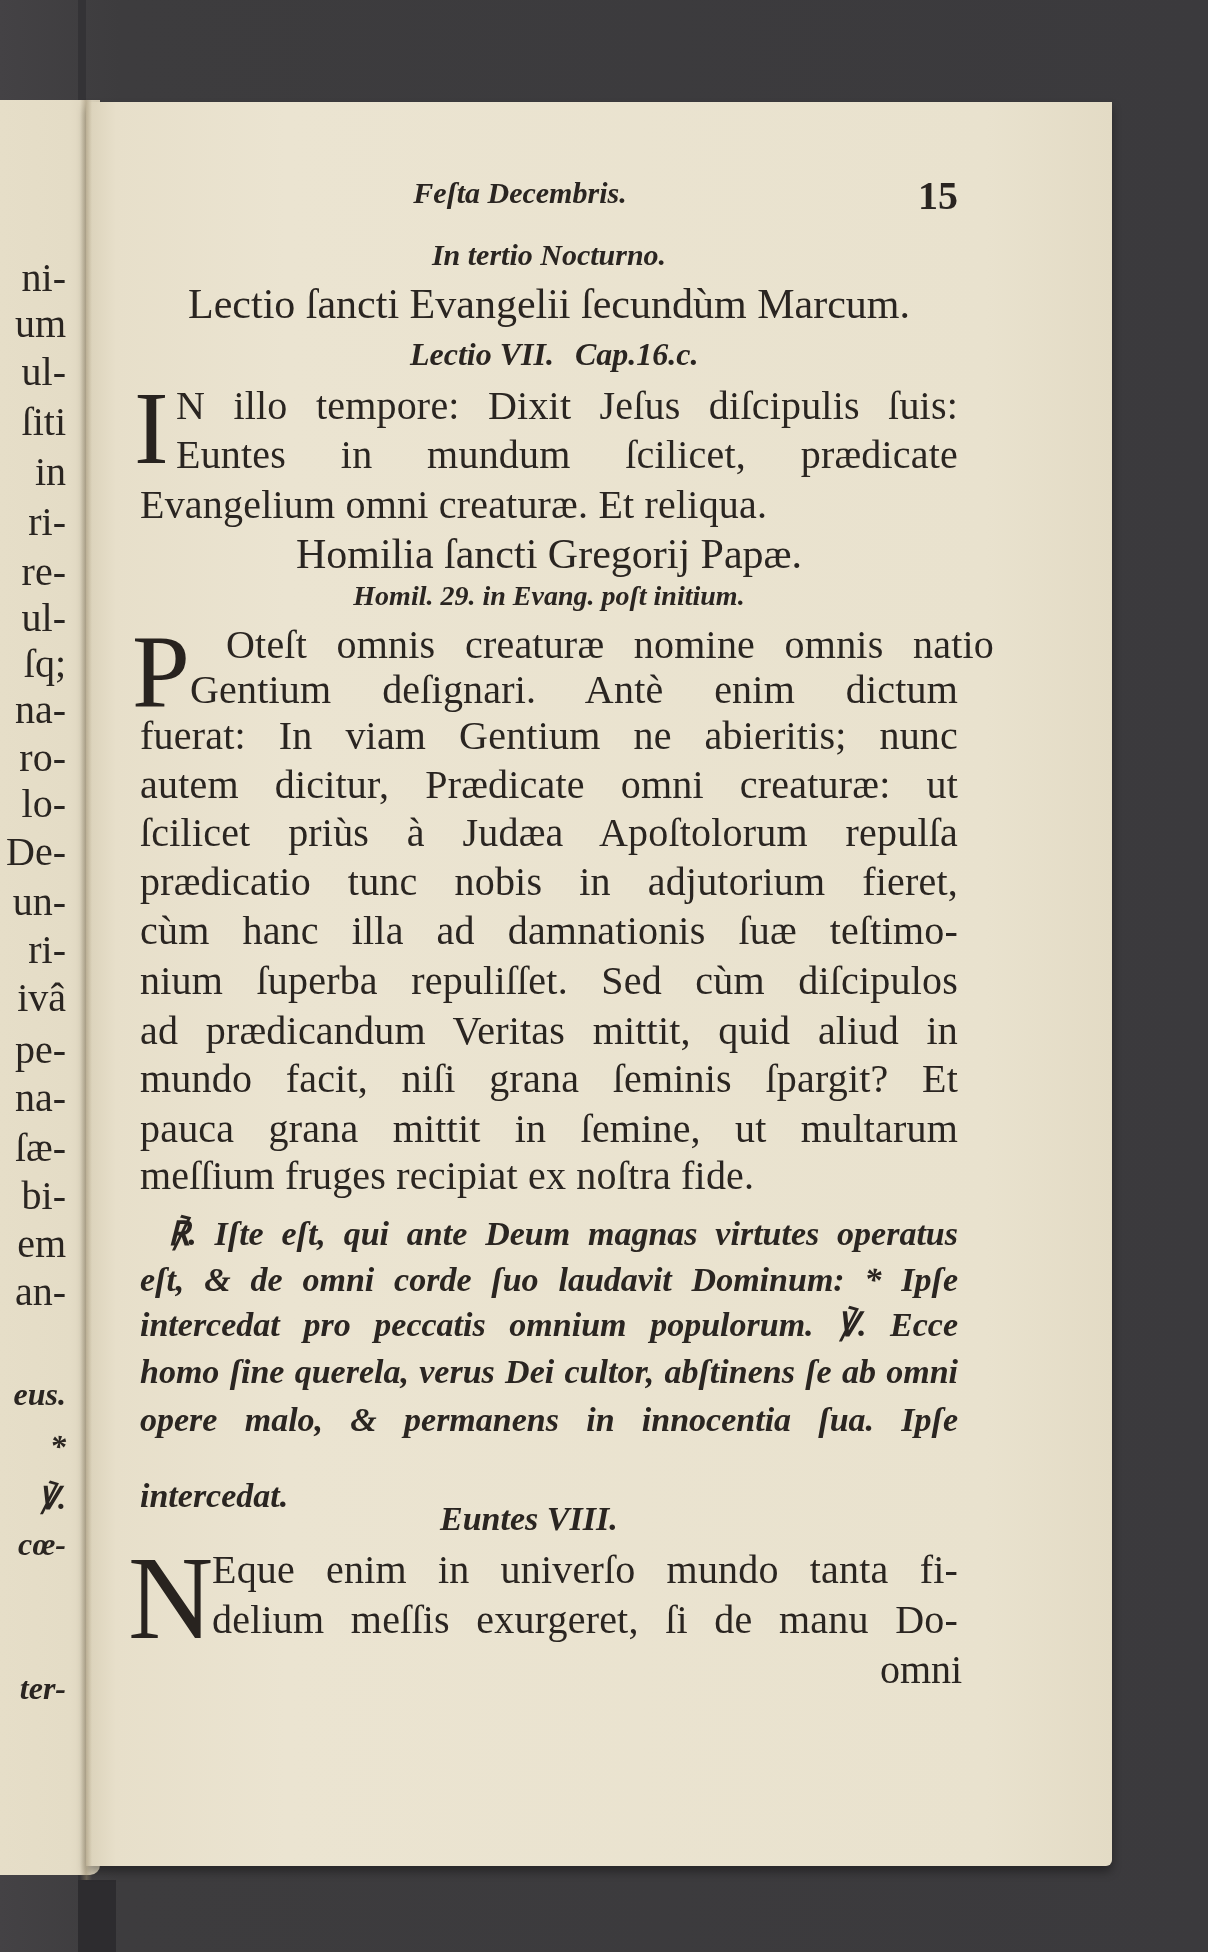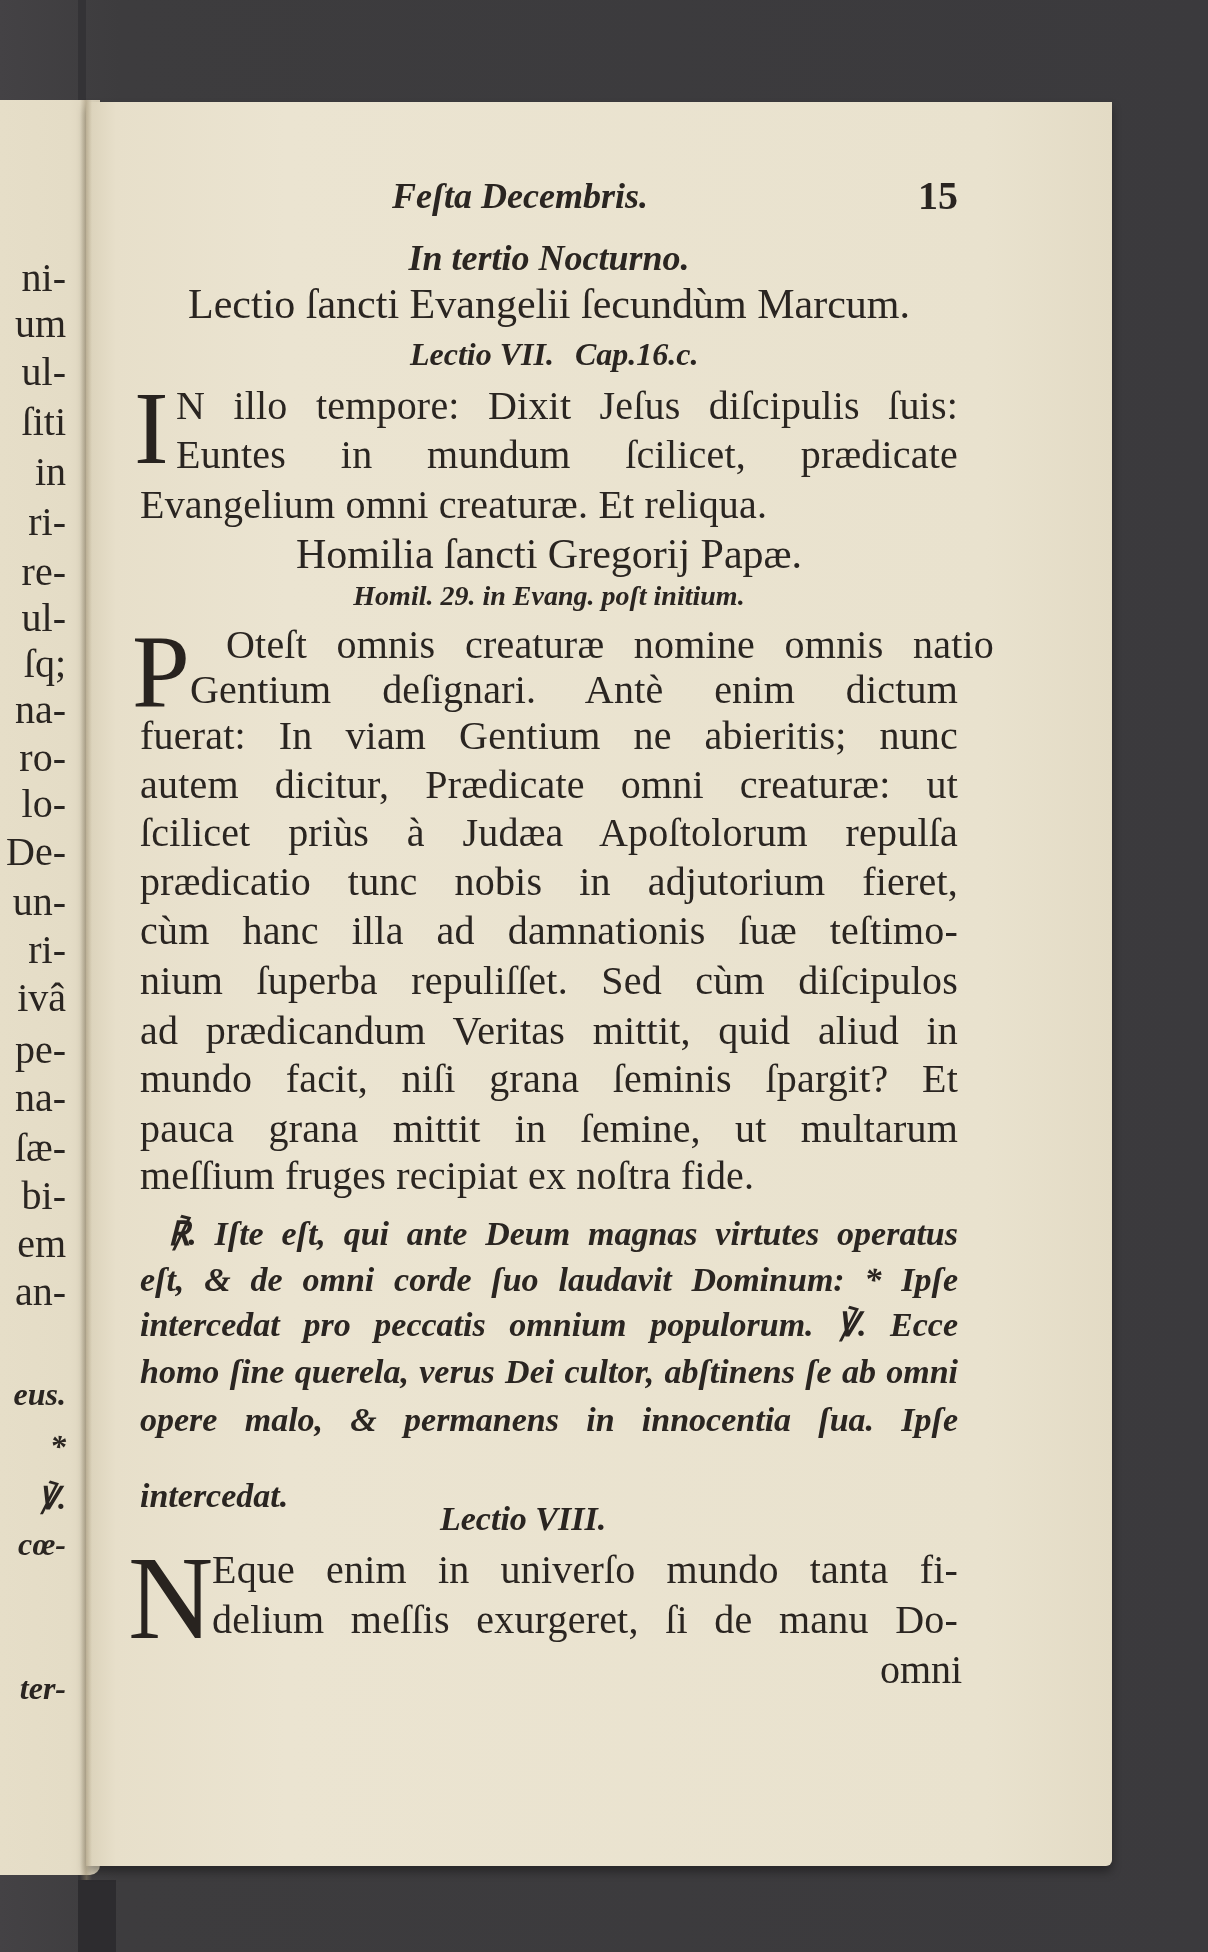--- a/index.html
+++ b/index.html
@@ -26,21 +26,21 @@
     border-bottom-right-radius: 6px;
   }
   .gutter { position: absolute; left: 80px; top: 100px; width: 12px; height: 1780px;
     background: linear-gradient(90deg, rgba(160,145,115,0.0), rgba(150,135,105,0.45), rgba(160,145,115,0.0)); }
   .ln { position: absolute; white-space: nowrap; line-height: 1; }
   .body-line { left: 140px; width: 818px; font-size: 40px; text-align: justify; text-align-last: justify; letter-spacing: 0.2px; }
   .body-line.last { text-align-last: left; }
   .body-line.indent { left: 190px; width: 768px; }
   .center { left: 140px; width: 818px; text-align: center; }
   .ital { font-style: italic; font-weight: bold; }
-  .hdr { font-size: 36px; }
+  .hdr { font-size: 30px; }
   .sub { font-size: 32px; text-align: right; }
   .big { font-size: 42px; }
   .resp { left: 140px; width: 818px; font-size: 34px; font-style: italic; font-weight: bold; text-align: justify; text-align-last: justify; }
   .resp.first { left: 168px; width: 790px; }
   .resp.last { text-align-last: left; }
   .dropcap { position: absolute; font-size: 104px; line-height: 1; color: #28231f; }
   .page-num { position: absolute; left: 918px; top: 172px; font-size: 40px; font-weight: bold; }
   .left-frag { position: absolute; right: 0; width: 80px; text-align: right; font-size: 40px; white-space: nowrap; line-height: 1; padding-right: 34px; box-sizing: content-box; }
   .left-frag.ital { font-style: italic; font-weight: bold; font-size: 32px; }
 </style>
@@ -121,17 +121,17 @@
 
 <div id="resp-lines">
     <div class="ln resp first" style="top: 1217px;">℟.  Iſte eſt, qui ante Deum magnas virtutes operatus</div>
     <div class="ln resp" style="top: 1263px;">eſt, &amp; de omni corde ſuo laudavit Dominum:  *  Ipſe</div>
     <div class="ln resp" style="top: 1308px;">intercedat pro peccatis omnium populorum.   ℣.  Ecce</div>
     <div class="ln resp" style="top: 1355px;">homo ſine querela, verus Dei cultor, abſtinens ſe ab omni</div>
     <div class="ln resp" style="top: 1403px;">opere malo, &amp; permanens in innocentia ſua.   Ipſe</div>
     <div class="ln resp last" style="top: 1451px; margin-top: 28px;">intercedat.</div>
   </div>
 
-<div class="ln ital sub" style="top:1502px; left:440px; font-size:34px;">Lectio VIII.</div>
+<div class="ln ital sub" style="top:1502px; left:440px; font-size:34px;">Euntes VIII.</div>
 <div class="dropcap" style="left:128px; top:1540px; font-size:118px;">N</div>
 <div class="ln body-line" style="top:1550px; left:212px; width:746px;">Eque enim in univerſo mundo tanta fi-</div>
 <div class="ln body-line" style="top:1600px; left:212px; width:746px;">delium meſſis exurgeret, ſi de manu Do-</div>
 <div class="ln" style="top:1650px; left:880px; font-size:40px;">omni</div>
 
 </body></html>

